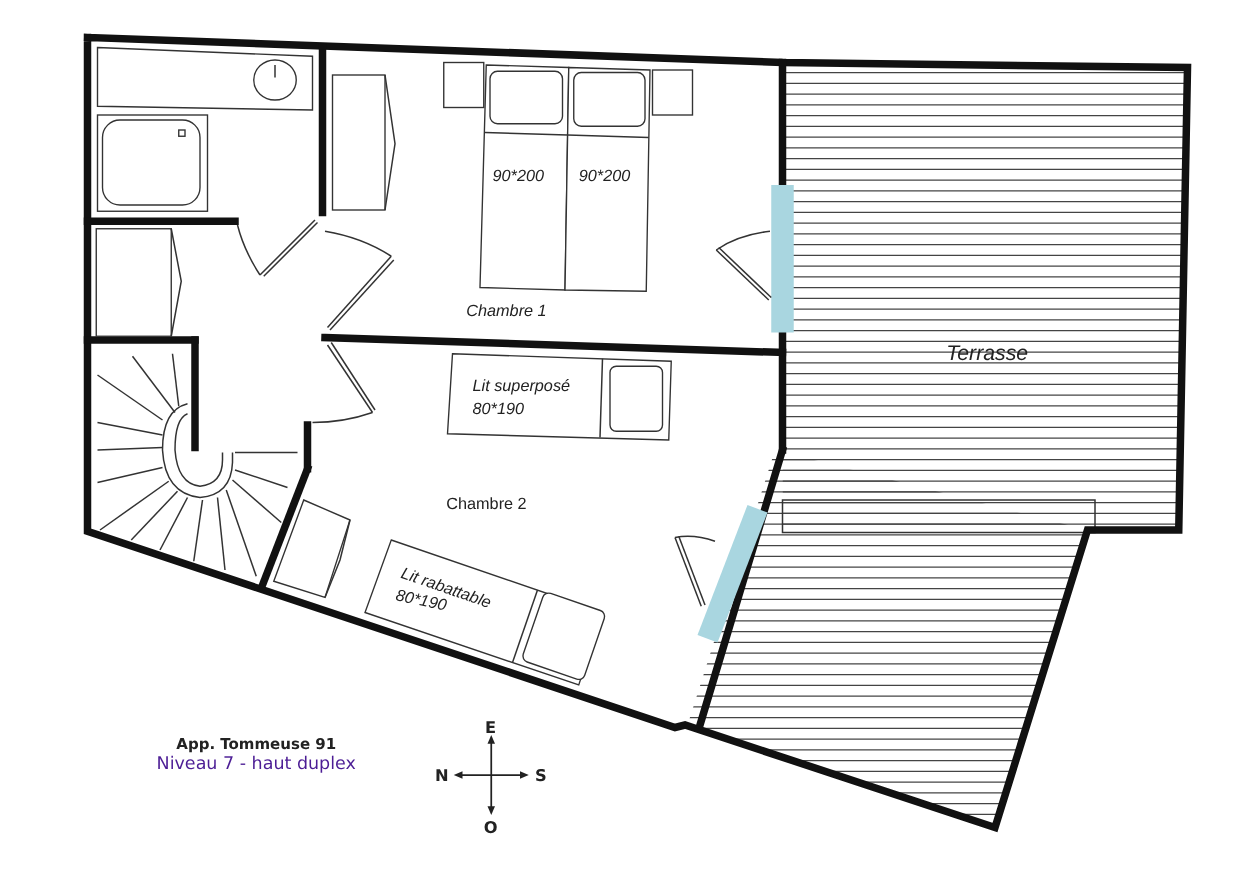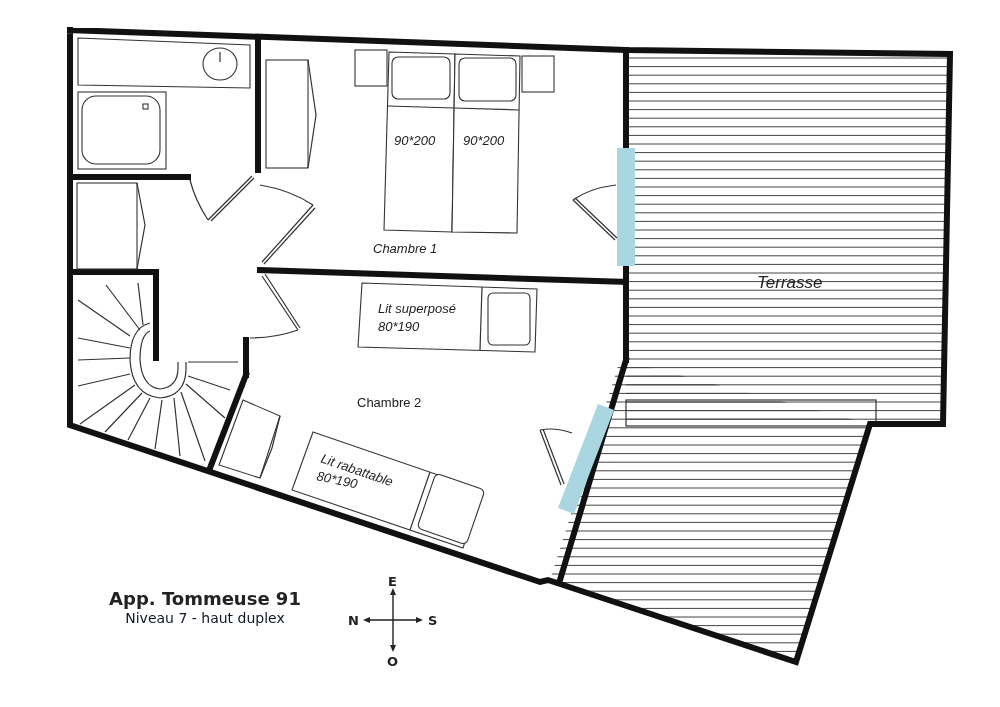--- a/index.html
+++ b/index.html
@@ -5,22 +5,22 @@
   html, body { margin: 0; padding: 0; background: #ffffff; }
   body { width: 1000px; height: 707px; position: relative; overflow: hidden; font-family: "Liberation Sans", sans-serif; }
   #plan { position: absolute; left: 0; top: 0; width: 1000px; height: 707px; }
   .wall { stroke: #111111; stroke-width: 6; fill: none; stroke-linecap: square; stroke-linejoin: miter; }
   .thin { stroke: #333333; stroke-width: 1.2; fill: none; }
   .furn { stroke: #333333; stroke-width: 1.1; fill: #ffffff; }
   .hatch { stroke: #444444; stroke-width: 1; }
   .win { fill: #a9d6e0; stroke: none; }
   .lbl { font-family: "Liberation Sans", sans-serif; font-style: italic; fill: #222222; }
   .info { position: absolute; left: 90px; top: 588px; width: 230px; text-align: center; color: #333; font-family: "DejaVu Sans", sans-serif; }
-  .info .t { font-weight: bold; font-size: 18px; color: #222; }
-  .info .s { font-size: 14px; line-height: 19px; color: #0f172a; }
+  .info .t { font-weight: bold; font-size: 12px; color: #222; }
+  .info .s { font-size: 14px; line-height: 19px; color: #4c1d95; }
   .compass-l { font-family: "DejaVu Sans", sans-serif; font-weight: bold; font-size: 13px; fill: #222; }
 </style>
 </head>
 <body>
 
 <svg id="plan" viewBox="0 0 1000 707" xmlns="http://www.w3.org/2000/svg">
   <defs>
     <clipPath id="terr1">
         <polygon points="626,53 950,56 943,424 870,424 626,424"></polygon>
       </clipPath>

